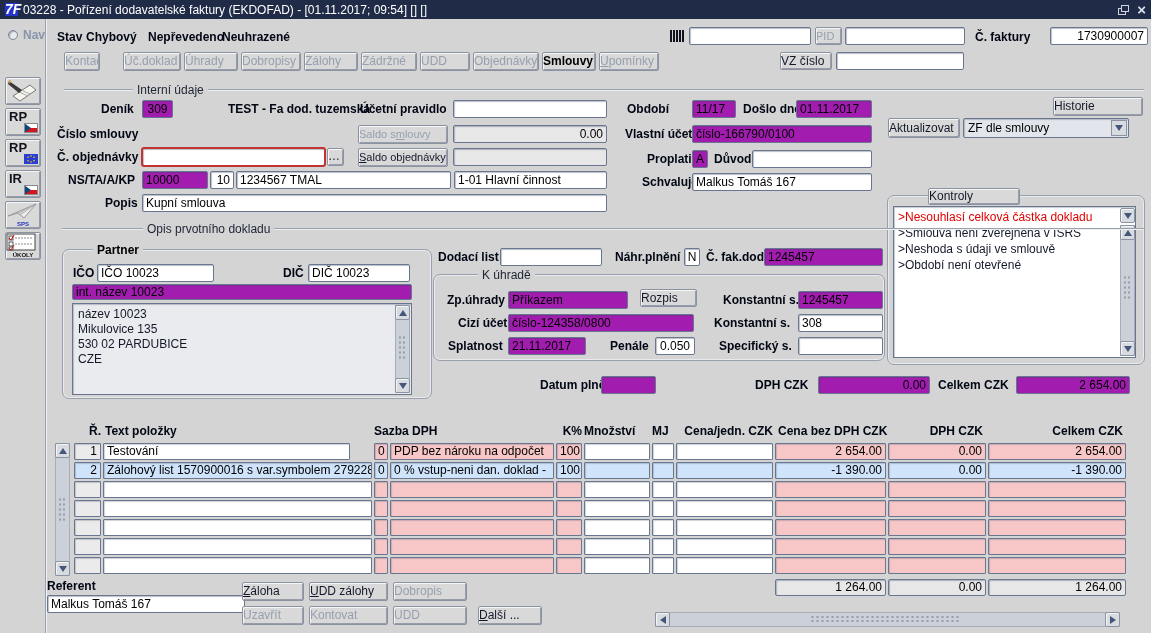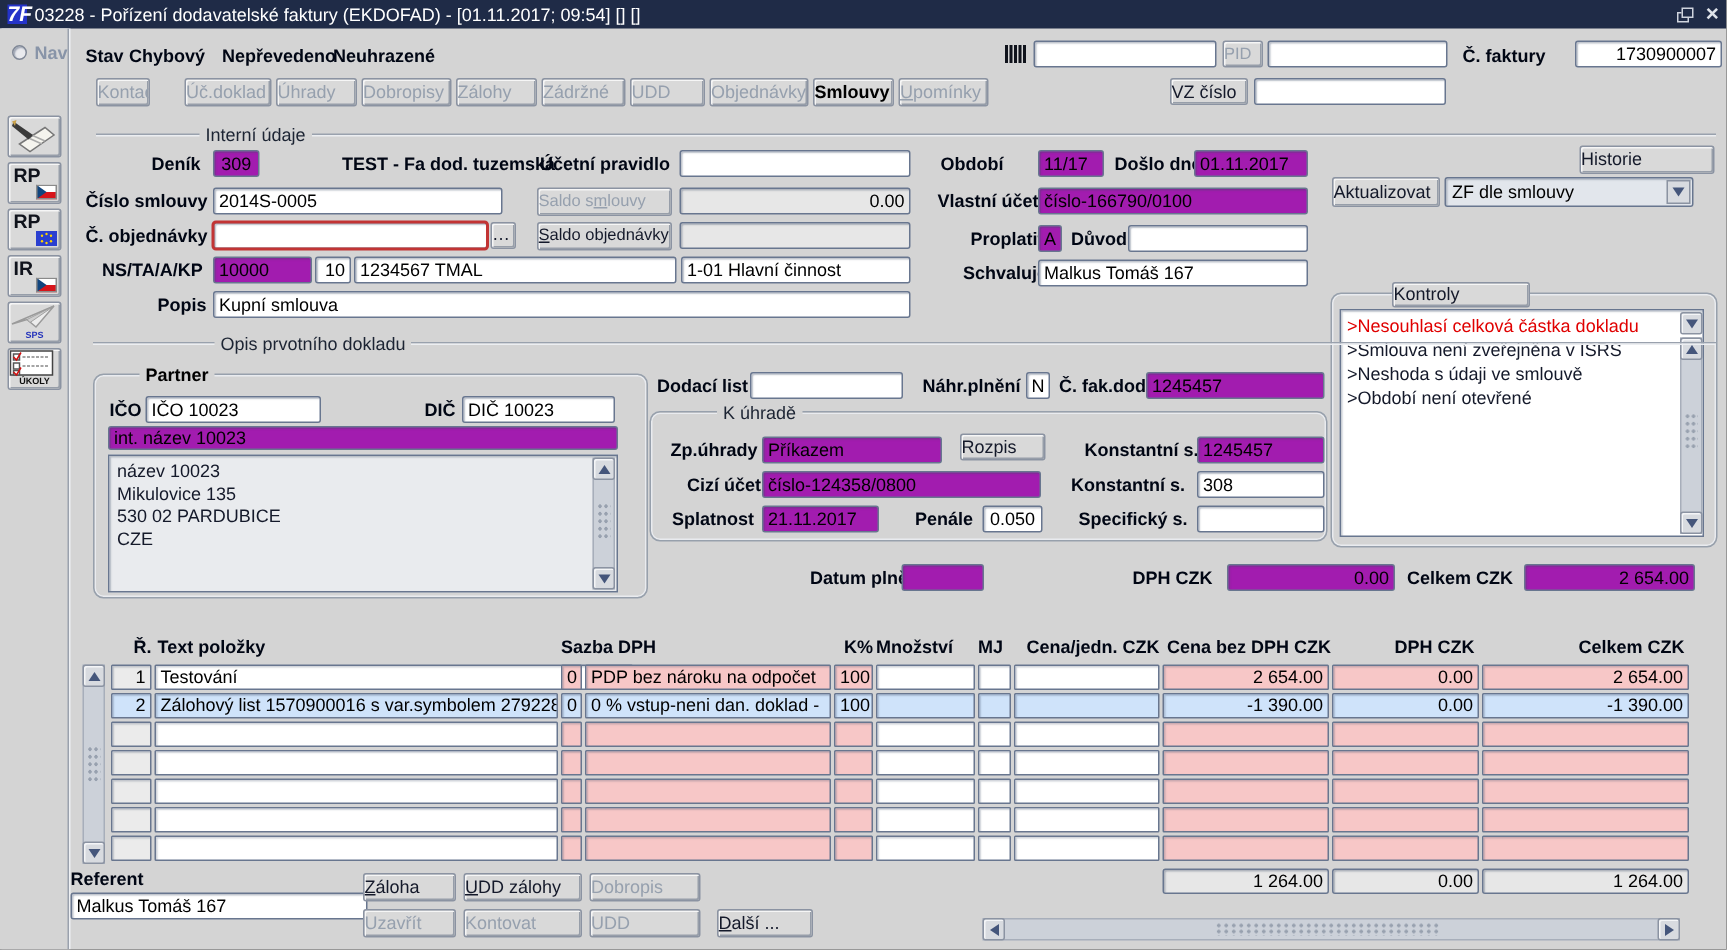--- a/index.html
+++ b/index.html
@@ -199,21 +199,20 @@
   <div class="lbl" style="left:228px;top:102px">TEST - Fa dod. tuzemská</div>
   <div class="lbl" style="left:360px;top:102px">Účetní pravidlo</div>
   <div class="fld" style="left:453px;top:100px;width:154px"></div>
   <div class="lbl" style="left:627px;top:102px">Období</div>
   <div class="fld pink" style="left:692px;top:100px;width:44px">11/17</div>
   <div class="lbl" style="left:743px;top:102px">Došlo dne</div>
   <div class="fld pink" style="left:796px;top:100px;width:76px">01.11.2017</div>
   <div class="btn" style="left:1053px;top:97px;width:90px">Historie</div>
 
   <div class="lbl" style="left:57px;top:127px">Číslo smlouvy</div>
-  <div class="fld" style="left:142px;top:125px;width:193px">2014S-0005</div>
   <div class="btn dim" style="left:358px;top:125px;width:90px;font-size:11px">Saldo s<u>m</u>louvy</div>
   <div class="fld gry rt" style="left:453px;top:125px;width:154px">0.00</div>
   <div class="lbl" style="left:625px;top:127px">Vlastní účet</div>
   <div class="fld pink" style="left:692px;top:125px;width:180px">číslo-166790/0100</div>
   <div class="btn" style="left:888px;top:118px;width:72px;height:20px;line-height:18px">Aktualizovat</div>
   <div class="combo" style="left:963px;top:118px;width:166px">
     <span>ZF dle smlouvy</span>
     <span class="combo-arrow">
         <span class="tri-down"></span>
       </span>
@@ -325,21 +324,21 @@
   <div class="hdr rt" style="left:540px;top:424px;width:42px">K%</div>
   <div class="hdr" style="left:584px;top:424px">Množství</div>
   <div class="hdr" style="left:652px;top:424px">MJ</div>
   <div class="hdr rt" style="left:645px;top:424px;width:128px">Cena/jedn.  CZK</div>
   <div class="hdr" style="left:778px;top:424px">Cena bez DPH  CZK</div>
   <div class="hdr rt" style="left:888px;top:424px;width:95px">DPH  CZK</div>
   <div class="hdr rt" style="left:988px;top:424px;width:135px">Celkem  CZK</div>
 
   <div id="grid-rows">
       <div class="cell" style="left: 74px; top: 443px; width: 27px; text-align: right; background: rgb(235, 235, 235);">1</div>
-      <div class="cell" style="left: 103px; top: 443px; width: 319px; text-align: left; background: rgb(255, 255, 255);">Testování</div>
+      <div class="cell" style="left: 103px; top: 443px; width: 247px; text-align: left; background: rgb(255, 255, 255);">Testování</div>
       <div class="cell" style="left: 374px; top: 443px; width: 14px; text-align: left; background: rgb(247, 199, 199);">0</div>
       <div class="cell" style="left: 390px; top: 443px; width: 164px; text-align: left; background: rgb(247, 199, 199);">PDP bez nároku na odpočet</div>
       <div class="cell" style="left: 556px; top: 443px; width: 26px; text-align: left; background: rgb(247, 199, 199);">100</div>
       <div class="cell" style="left: 584px; top: 443px; width: 66px; text-align: left; background: rgb(255, 255, 255);"></div>
       <div class="cell" style="left: 652px; top: 443px; width: 22px; text-align: left; background: rgb(255, 255, 255);"></div>
       <div class="cell" style="left: 676px; top: 443px; width: 97px; text-align: left; background: rgb(255, 255, 255);"></div>
       <div class="cell" style="left: 775px; top: 443px; width: 111px; text-align: right; background: rgb(247, 199, 199);">2 654.00</div>
       <div class="cell" style="left: 888px; top: 443px; width: 98px; text-align: right; background: rgb(247, 199, 199);">0.00</div>
       <div class="cell" style="left: 988px; top: 443px; width: 138px; text-align: right; background: rgb(247, 199, 199);">2 654.00</div>
       <div class="cell" style="left: 74px; top: 462px; width: 27px; text-align: right; background: rgb(207, 227, 250);">2</div>

